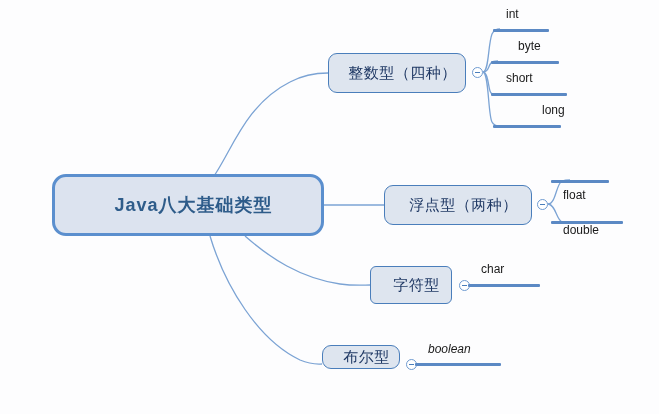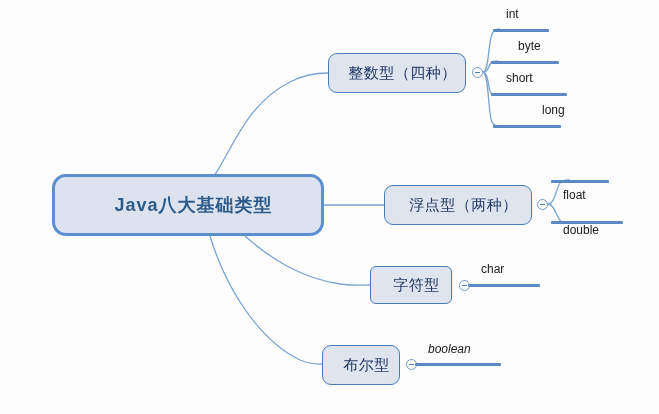--- a/index.html
+++ b/index.html
@@ -50,21 +50,21 @@
     color: #2e5c8a;
     font-size: 18px;
     font-weight: bold;
     letter-spacing: 1px;
   }
 
   #node-root      { left: 52px;  top: 174px; width: 272px; height: 62px; }
   #node-integer   { left: 328px; top: 53px;  width: 138px; height: 40px; }
   #node-float     { left: 384px; top: 185px; width: 148px; height: 40px; }
   #node-char      { left: 370px; top: 266px; width: 82px;  height: 38px; border-radius: 6px; }
-  #node-boolean   { left: 322px; top: 345px; width: 78px;  height: 40px; }
+  #node-boolean   { left: 322px; top: 345px; width: 78px;  height: 24px; }
 
   
   .toggle {
     position: absolute;
     width: 11px;
     height: 11px;
     box-sizing: border-box;
     border: 1px solid #6f9bd1;
     border-radius: 50%;
     background: #ffffff;

